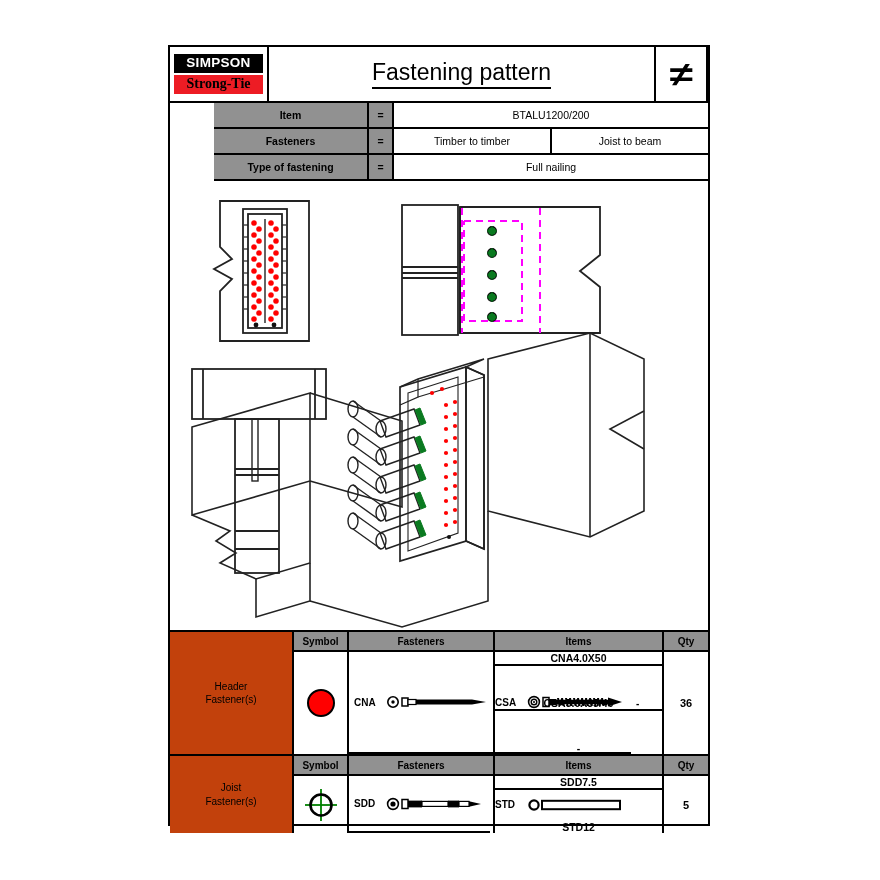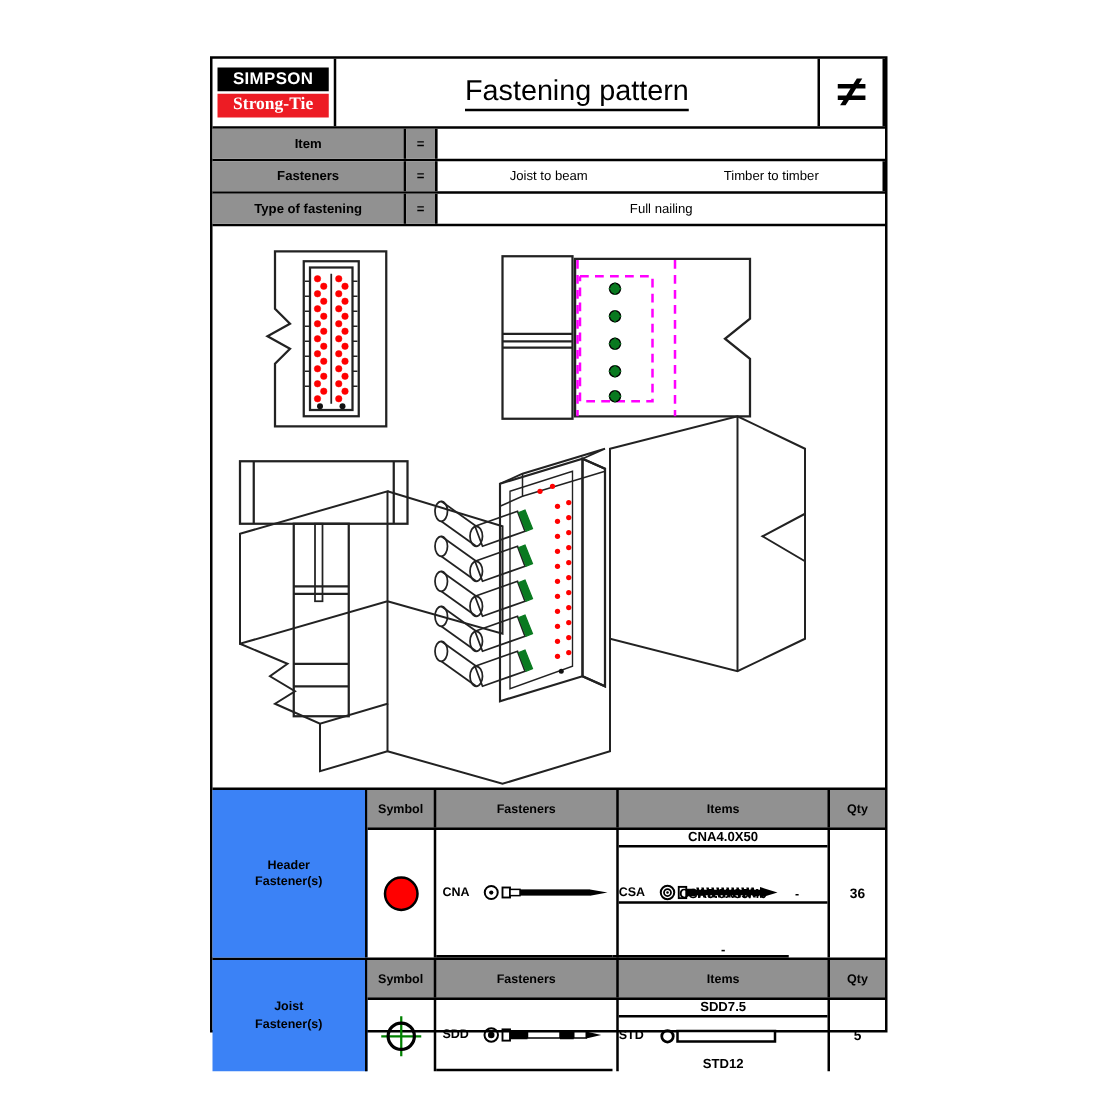--- a/index.html
+++ b/index.html
@@ -8,65 +8,65 @@
 
   #sheet{position:absolute;left:168px;top:45px;width:542px;height:781px;
          border:2.5px solid #000;box-sizing:border-box;background:#fff;}
 
   
   .titleblock{display:flex;height:56px;border-bottom:2.5px solid #000;box-sizing:border-box;}
   .logo-cell{width:99px;border-right:2.5px solid #000;box-sizing:border-box;
              display:flex;flex-direction:column;justify-content:center;padding:3px 4px;}
   .logo-black{background:#000;color:#fff;font-weight:bold;font-size:13.5px;
               text-align:center;letter-spacing:.3px;padding:2px 0 3px;line-height:1;}
-  .logo-red{background:#ED1C24;color:#ffffff;font-weight:bold;font-size:14px;
+  .logo-red{background:#ED1C24;color:#000000;font-weight:bold;font-size:14px;
             font-family:"Liberation Serif",serif;text-align:center;
             padding:2px 0 3px;line-height:1;margin-top:2px;}
   .title-cell{flex:1;border-right:2.5px solid #000;box-sizing:border-box;
               display:flex;align-items:center;justify-content:center;}
   .title-text{font-size:23px;font-weight:normal;border-bottom:2.5px solid #000;
               padding-bottom:1px;line-height:1.15;}
   .mark-cell{width:52px;border-right:2.5px solid #000;box-sizing:border-box;
              display:flex;align-items:center;justify-content:center;}
   .neq{font-size:34px;font-weight:bold;line-height:1;transform:scaleX(1.25);}
   .rev-grid{width:160px;display:flex;flex-direction:column;box-sizing:border-box;}
   .rev-row{display:flex;flex:1;border-bottom:2px solid #000;box-sizing:border-box;}
   .rev-row:last-child{border-bottom:none;}
   .rev-lab{width:58px;border-right:2px solid #000;box-sizing:border-box;
            display:flex;align-items:center;justify-content:center;
            font-size:8.5px;font-weight:bold;}
   .rev-val{flex:1;display:flex;align-items:center;justify-content:center;
            font-size:8.5px;font-weight:bold;}
   .dwgname{font-size:6.4px;letter-spacing:-.1px;}
 
   
-  .inforow{display:flex;height:26px;border-bottom:2.5px solid #000;box-sizing:border-box;}
+  .inforow{display:flex;height:26px;border-bottom:2.5px solid #000;box-sizing:border-box;margin-left:44px;}
   .info-lab{width:155px;background:#919191;border-right:2.5px solid #000;box-sizing:border-box;
             display:flex;align-items:center;justify-content:center;
             font-size:10.5px;font-weight:bold;}
   .info-eq{width:25px;background:#919191;border-right:2.5px solid #000;box-sizing:border-box;
            display:flex;align-items:center;justify-content:center;
            font-size:10.5px;font-weight:bold;}
   .info-val{flex:1;display:flex;align-items:center;justify-content:center;
             font-size:10.5px;box-sizing:border-box;}
   .info-val.half{border-right:2.5px solid #000;}
 
   
   #canvas{position:relative;height:451px;border-bottom:2.5px solid #000;
           box-sizing:border-box;overflow:hidden;}
   #canvas svg{position:absolute;left:0;top:0;}
 
   
   .legend{display:flex;border-bottom:2.5px solid #000;box-sizing:border-box;}
   .legend:last-child{border-bottom:none;}
-  .lg-name{width:124px;background:#3b82f6;border-right:2.5px solid #000;box-sizing:border-box;
+  .lg-name{width:124px;background:#c2410c;border-right:2.5px solid #000;box-sizing:border-box;
            display:flex;align-items:center;justify-content:center;text-align:center;
-           font-size:10px;font-weight:bold;line-height:1.35;}
+           font-size:10px;font-weight:normal;line-height:1.35;}
   .lg-right{flex:1;display:flex;flex-direction:column;}
-  .lg-head{display:flex;height:32px;background:#919191;
+  .lg-head{display:flex;height:20px;background:#919191;
            border-bottom:2.5px solid #000;box-sizing:border-box;}
   .lg-head div{display:flex;align-items:center;justify-content:center;
                font-size:10px;font-weight:bold;border-right:2.5px solid #000;
                box-sizing:border-box;}
   .lg-head div:last-child{border-right:none;text-align:right;}
   .lg-body{flex:1;display:flex;}
   .c-sym{width:55px;border-right:2.5px solid #000;box-sizing:border-box;
          display:flex;align-items:center;justify-content:center;}
   .c-fast{width:146px;border-right:2.5px solid #000;box-sizing:border-box;
           display:flex;flex-direction:row;}
@@ -103,27 +103,28 @@
 
     <div class="mark-cell">
       <div class="neq">≠</div>
     </div>
 
   </div>
 
   <div class="inforow">
     <div class="info-lab">Item</div>
     <div class="info-eq">=</div>
+    <div class="info-val">BTALU1200/200</div>
   </div>
 
   <div class="inforow">
     <div class="info-lab">Fasteners</div>
     <div class="info-eq">=</div>
+    <div class="info-val half">Timber to timber</div>
     <div class="info-val">Joist to beam</div>
-    <div class="info-val half">Timber to timber</div>
   </div>
 
   <div class="inforow">
     <div class="info-lab">Type of fastening</div>
     <div class="info-eq">=</div>
     <div class="info-val">Full nailing</div>
   </div>
 
   <div id="canvas">
     <svg width="538" height="448" viewBox="0 0 538 448">

